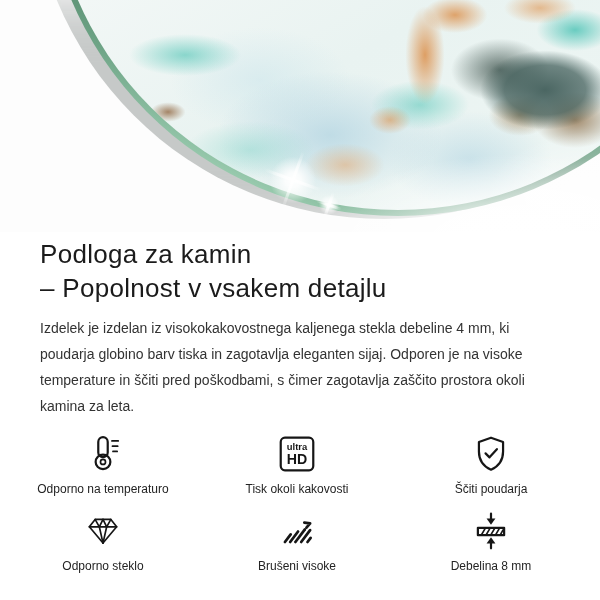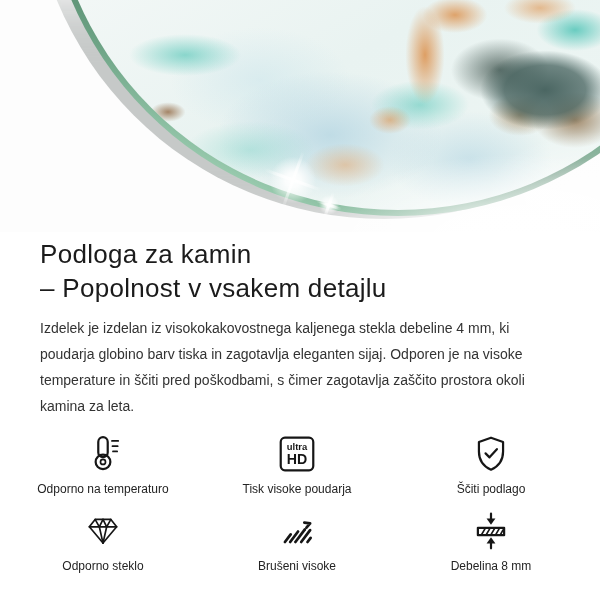--- a/index.html
+++ b/index.html
@@ -123,29 +123,29 @@
         </svg>
         <span class="flabel">Odporno na temperaturo</span>
       </div>
 
       <div class="feature">
         <svg class="ficon" viewBox="0 0 40 40">
           <rect class="stroke" x="4.5" y="4.5" width="31" height="31" rx="4"></rect>
           <text x="20" y="16.5" text-anchor="middle" font-size="9" font-weight="600">ultra</text>
           <text x="20" y="30" text-anchor="middle" font-size="13.5" font-weight="700">HD</text>
         </svg>
-        <span class="flabel">Tisk visoke poudarja</span>
+        <span class="flabel">Tisk okoli kakovosti</span>
       </div>
 
       <div class="feature">
         <svg class="ficon" viewBox="0 0 40 40">
           <path class="stroke" d="M20 4.5 L31.5 8.5 V17.5 C31.5 26.5 26.8 31.8 20 35 C13.2 31.8 8.5 26.5 8.5 17.5 V8.5 Z"></path>
           <path class="stroke" d="M14.8 19.4 l3.8 3.8 l7 -7.8"></path>
         </svg>
-        <span class="flabel">Ščiti podlago</span>
+        <span class="flabel">Ščiti poudarja</span>
       </div>
 
       <div class="feature">
         <svg class="ficon" viewBox="0 0 40 40">
           <path class="stroke thin" d="M12.5 9 H27.5 L33 16 L20 31.5 L7 16 Z"></path>
           <path class="stroke thin" d="M7 16 H33"></path>
           <path class="stroke thin" d="M12.5 9 L16.5 16 L20 31.5"></path>
           <path class="stroke thin" d="M27.5 9 L23.5 16 L20 31.5"></path>
           <path class="stroke thin" d="M20 9 L16.5 16"></path>
           <path class="stroke thin" d="M20 9 L23.5 16"></path>

